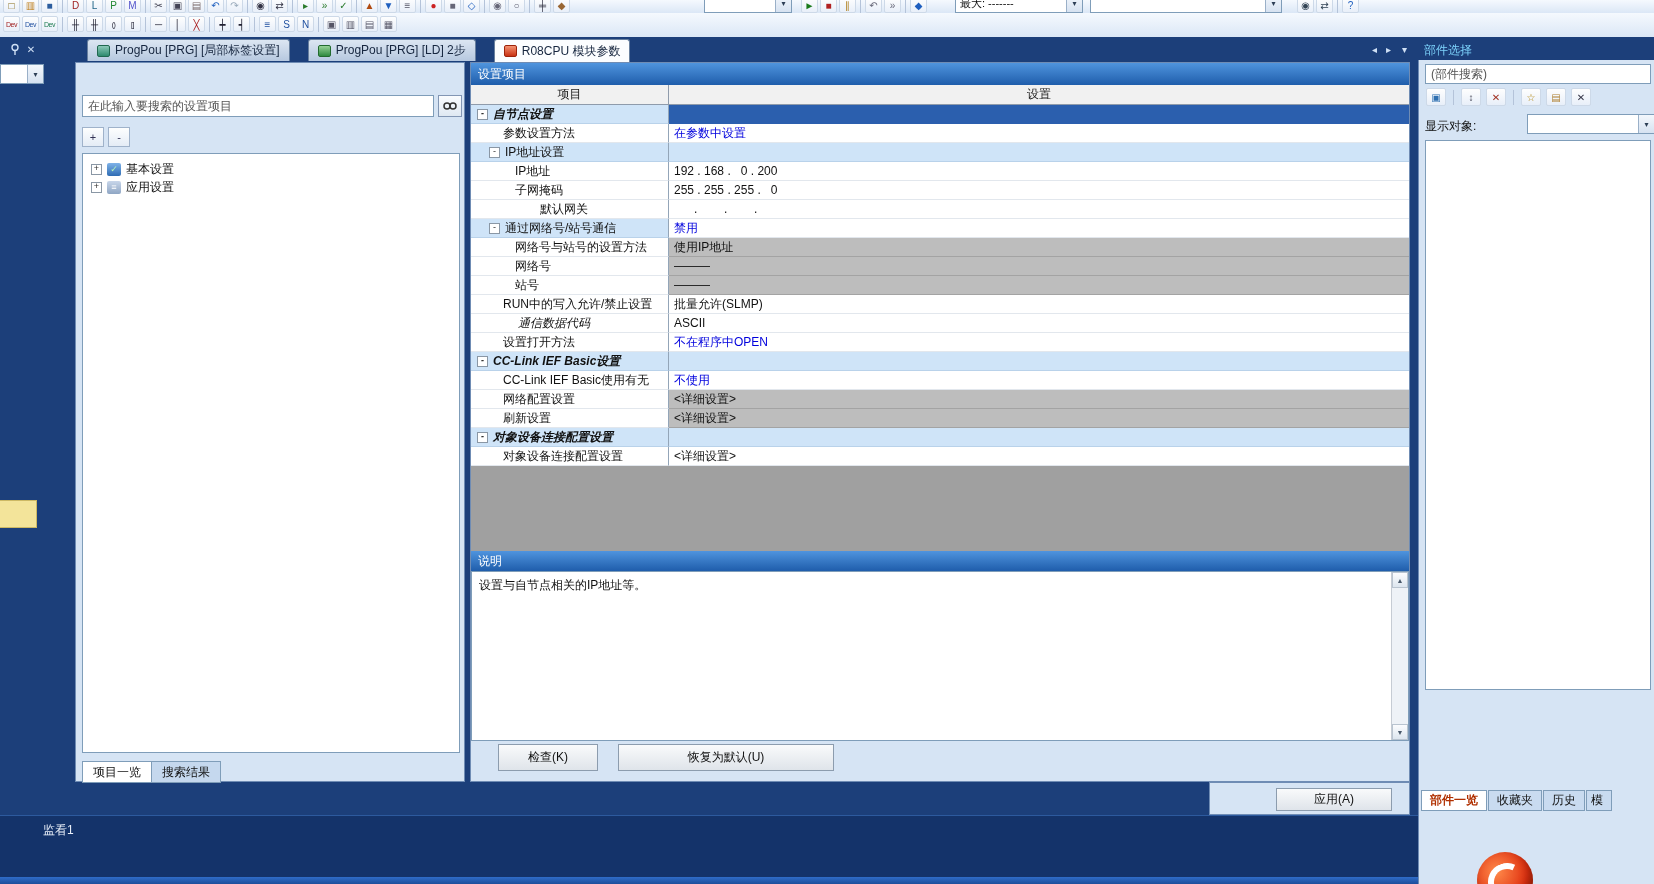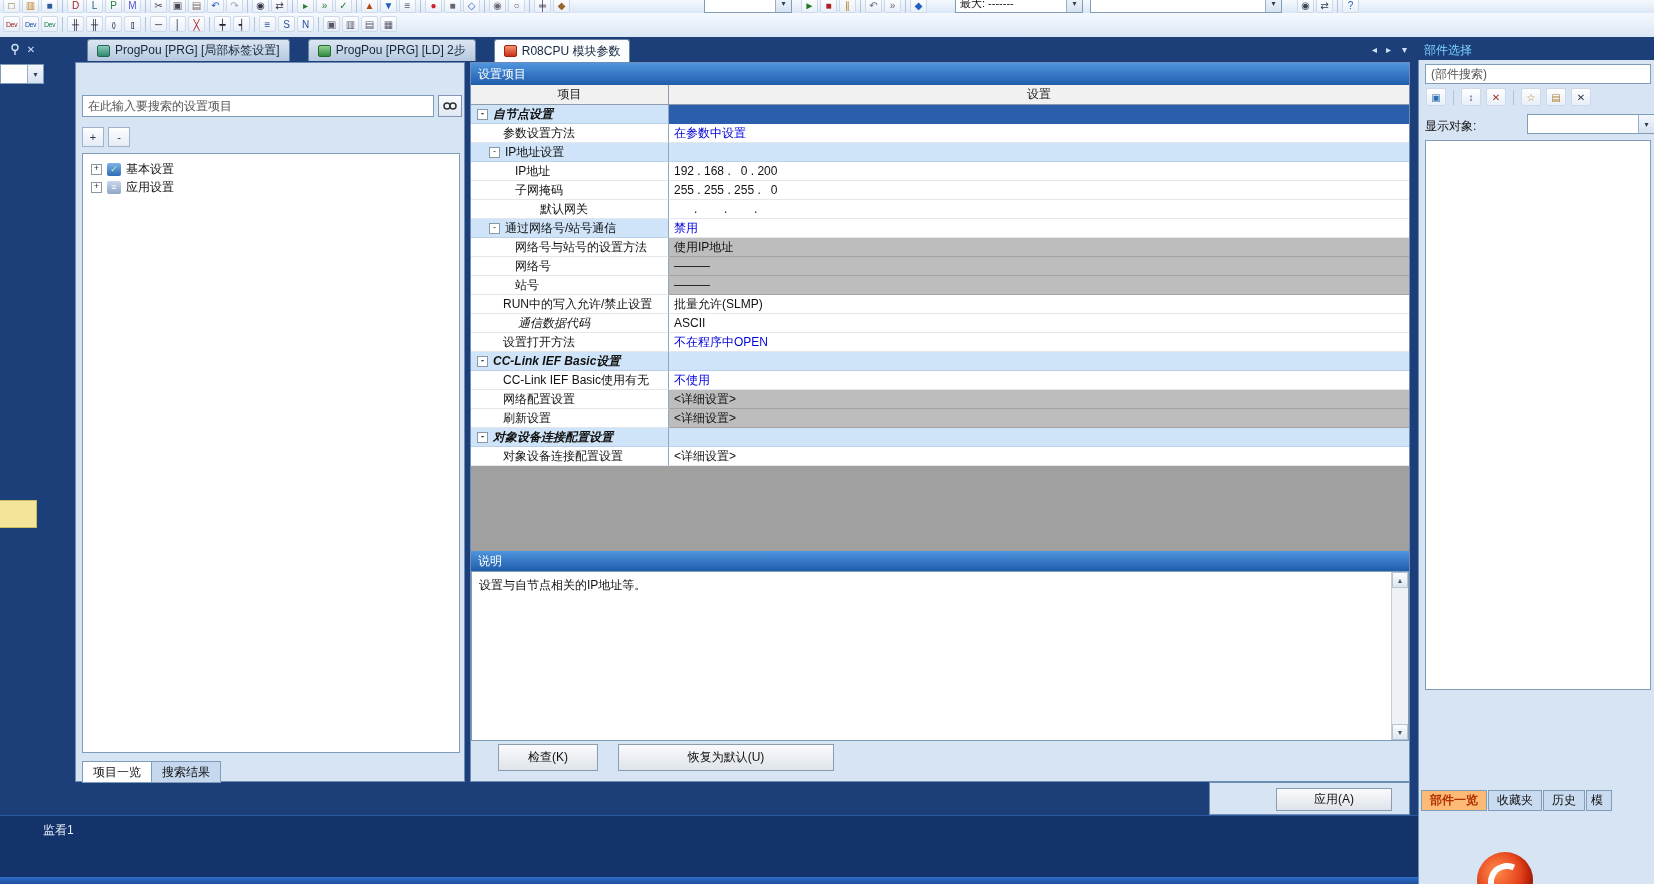--- a/index.html
+++ b/index.html
@@ -119,21 +119,21 @@
   .rp-icons{position:absolute;left:6px;top:28px;display:flex;gap:3px;align-items:center;}
   .rp-icons .ticon{width:20px;height:18px;line-height:18px;}
   .rp-label{position:absolute;left:6px;top:58px;color:#111;}
   .rp-combo{position:absolute;left:108px;top:54px;width:128px;height:20px;background:#fff;
             border:1px solid #7f9db9;box-sizing:border-box;display:flex;}
   .rp-list{position:absolute;left:6px;top:80px;width:226px;height:550px;background:#fff;
            border:1px solid #7f9db9;box-sizing:border-box;}
   .rp-tabs{position:absolute;left:2px;top:730px;display:flex;gap:1px;}
   .rp-tab{height:21px;padding:0 8px;border:1px solid #7f9db9;background:#c9dbf0;display:flex;
           align-items:center;box-sizing:border-box;}
-  .rp-tab.active{background:#fdba74;color:#b03000;font-weight:bold;}
+  .rp-tab.active{background:#ffffff;color:#b03000;font-weight:bold;}
   .rp-tab.partial{width:26px;overflow:hidden;padding:0 4px;}
   .logo{position:absolute;left:58px;top:792px;width:56px;height:56px;border-radius:50%;
         background:radial-gradient(circle at 35% 35%,#ff8a4a,#e03010 60%,#a81e00);
         box-shadow:inset -4px -6px 10px rgba(0,0,0,.3);}
   .logo::after{content:"";position:absolute;left:11px;top:11px;width:26px;height:26px;
                border:6px solid #fff;border-radius:50%;
                border-color:#fff transparent transparent #fff;transform:rotate(-20deg);}
   
   .bottombar{position:absolute;left:0;top:815px;width:1418px;height:69px;background:#14336a;
              border-top:1px solid #2d5a9e;box-sizing:border-box;}

